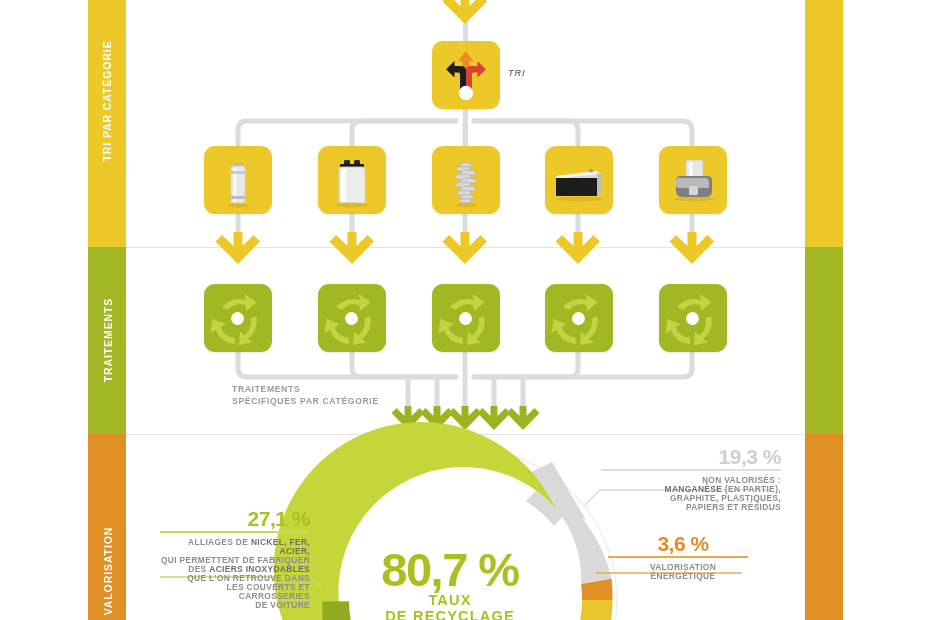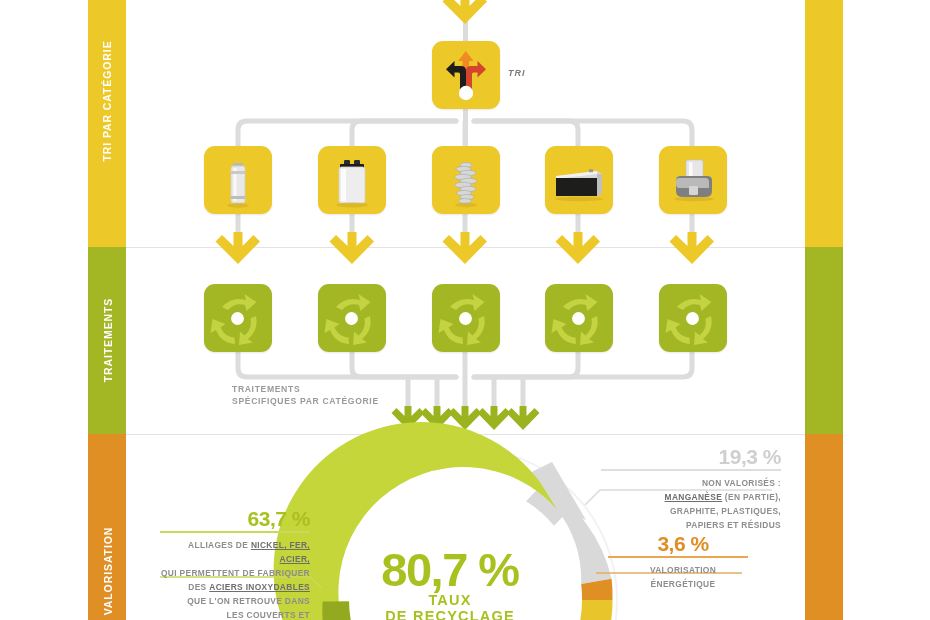--- a/index.html
+++ b/index.html
@@ -45,23 +45,23 @@
     position:absolute;font-size:9px;color:#7c7c7c;letter-spacing:1px;font-weight:bold;font-style:italic;
   }
   .treat-label{
     position:absolute;font-size:8.6px;color:#9a9a9a;letter-spacing:0.65px;
     line-height:11.5px;font-weight:bold;
   }
 
   .pct{font-weight:bold;letter-spacing:-0.5px;line-height:1;}
   .callout{position:absolute;}
   .callout .body{
-    font-size:8.4px;line-height:14px;letter-spacing:0.35px;color:#8d8d8d;font-weight:bold;
-  }
-  .callout .body b{color:#6e6e6e;text-decoration:underline;}
+    font-size:8.4px;line-height:9px;letter-spacing:0.35px;color:#8d8d8d;font-weight:bold;
+  }
+  .callout .body b{color:#6e6e6e;}
 
   #cal-left{left:160px;top:508px;width:150px;text-align:right;}
   #cal-left .pct{font-size:21px;color:#a9c11f;}
   #cal-left .rule{height:2px;background:#c9da5a;margin:2px 0 5px auto;width:150px;}
 
   #cal-top{left:601px;top:446px;width:180px;text-align:right;}
   #cal-top .pct{font-size:21px;color:#cfcfcf;}
   #cal-top .rule{height:2px;background:#dedede;margin:2px 0 5px 0;width:180px;}
 
   #cal-right{left:608px;top:533px;width:150px;text-align:center;}
@@ -340,21 +340,21 @@
     <div>SPÉCIFIQUES PAR CATÉGORIE</div>
   </div>
 
   <div id="donut-center">
     <div class="big">80,7 %</div>
     <div class="sub">TAUX</div>
     <div class="sub">DE RECYCLAGE</div>
   </div>
 
   <div class="callout" id="cal-left">
-    <div class="pct">63,7 %</div>
+    <div class="pct">27,1 %</div>
     <div class="rule"></div>
     <div class="body">
       <span>ALLIAGES DE </span><b>NICKEL, FER, ACIER,</b><br>
       <span>QUI PERMETTENT DE FABRIQUER</span><br>
       <span>DES </span><b>ACIERS INOXYDABLES</b><br>
       <span>QUE L'ON RETROUVE DANS</span><br>
       <span>LES COUVERTS ET CARROSSERIES</span><br>
       <span>DE VOITURE</span>
     </div>
   </div>

